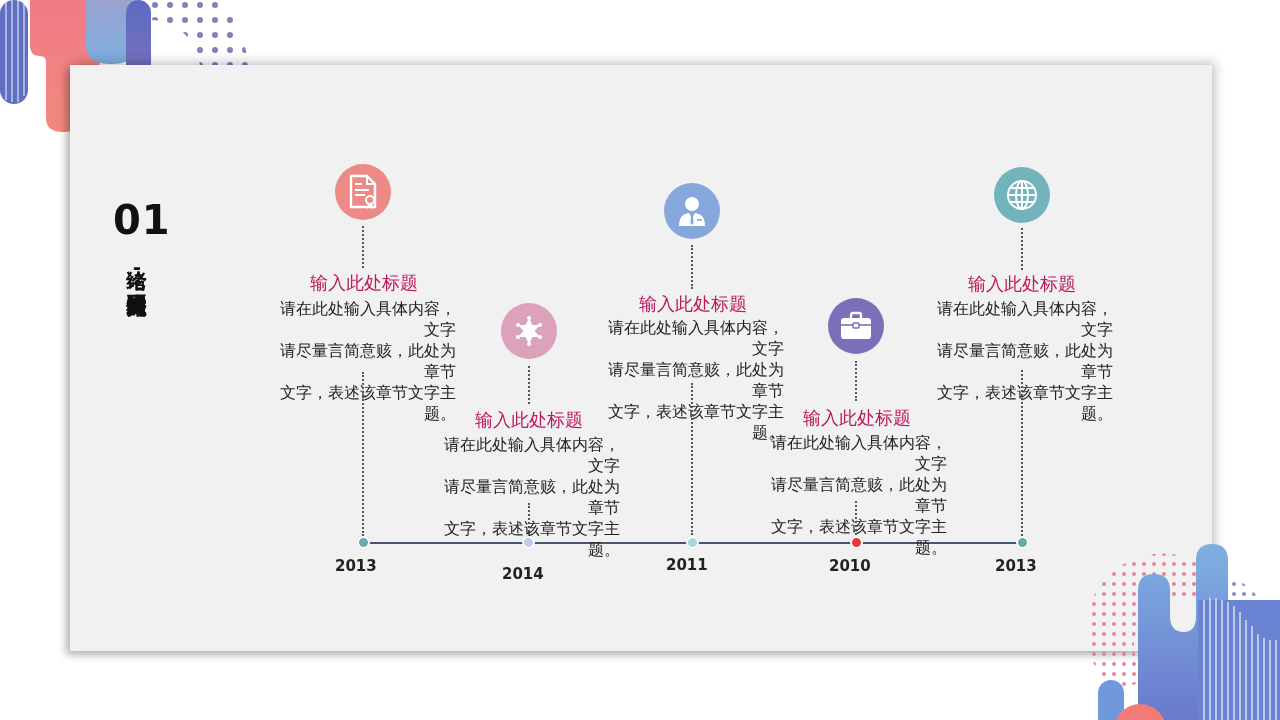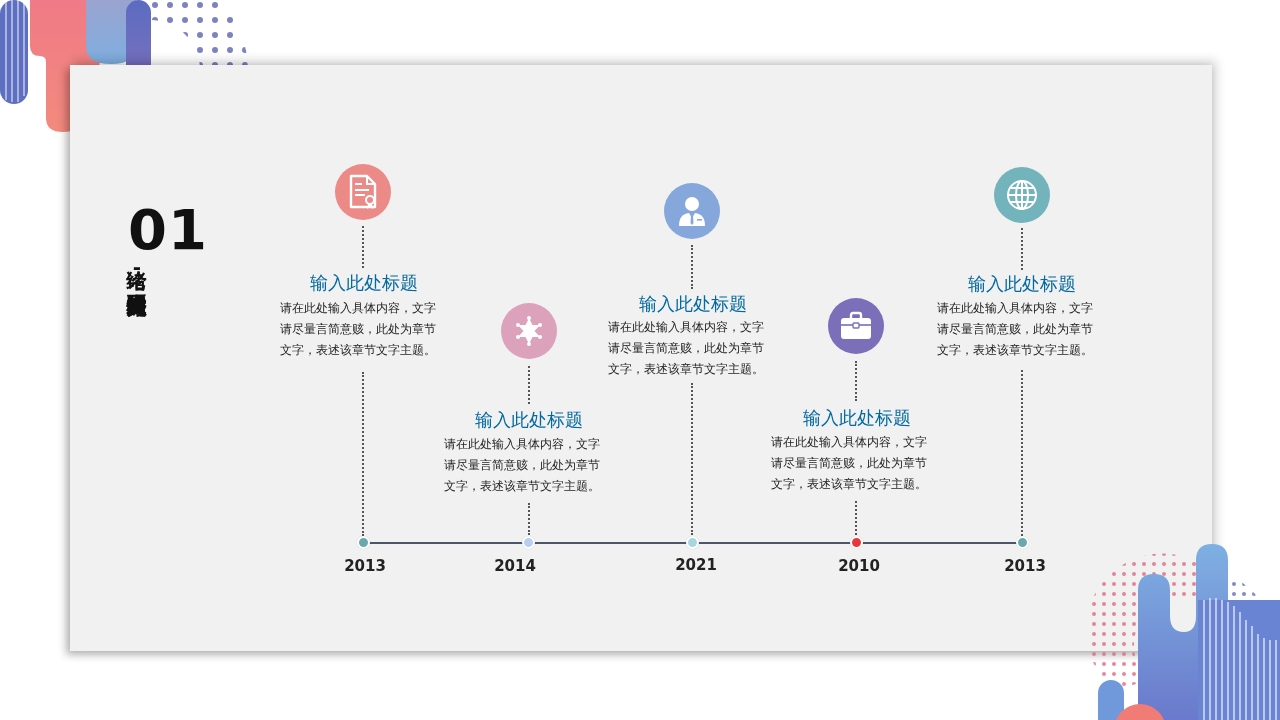--- a/index.html
+++ b/index.html
@@ -4,35 +4,35 @@
 <style>
   html, body { margin:0; padding:0; }
   body { width:1280px; height:720px; position:relative; overflow:hidden; background:#ffffff;
          font-family:"DejaVu Sans", "Liberation Sans", sans-serif; }
   .panel { position:absolute; left:70px; top:65px; width:1142px; height:586px; background:#f1f1f1;
            box-shadow: -4px 4px 8px rgba(0,0,0,0.28), 4px -4px 10px rgba(0,0,0,0.18); z-index:2; }
   .deco-tl, .deco-br { position:absolute; z-index:1; }
   .deco-tl { left:0; top:0; width:250px; height:180px; }
   .deco-br { right:0; bottom:0; width:190px; height:190px; z-index:3; }
 
-  .section-num { position:absolute; left:128px; top:197px; font-size:56px; font-weight:bold; color:#111;
+  .section-num { position:absolute; left:113px; top:197px; font-size:40px; font-weight:bold; color:#111;
                  font-family:"DejaVu Sans", sans-serif; z-index:4; letter-spacing:1px; }
   .section-title { position:absolute; left:127px; top:255px; width:24px; z-index:4; font-size:20px; font-weight:bold;
                    color:#111; line-height:28px; text-align:center; writing-mode:vertical-rl; text-orientation:upright; }
 
   .timeline-line { position:absolute; top:542px; left:363px; width:660px; height:2px; background:#4a566b; z-index:4; }
   .dot { position:absolute; width:9px; height:9px; border-radius:50%; border:2px solid #fff; z-index:5; top:536px;
          box-shadow:0 0 1px rgba(0,0,0,.2); }
-  .year { position:absolute; top:557px; font-size:15px; font-weight:bold; color:#222; z-index:4; width:60px; text-align:center; }
+  .year { position:absolute; top:557px; font-size:15px; font-weight:bold; color:#222; z-index:4; width:60px; }
 
   .icon-circle { position:absolute; width:56px; height:56px; border-radius:50%; z-index:4;
                  display:flex; align-items:center; justify-content:center; }
   .vdots { position:absolute; width:0; border-left:2px dotted #555; z-index:4; }
-  .item-title { position:absolute; font-size:18px; color:#0369a1; z-index:4; width:200px; text-align:center; font-weight:300; }
-  .item-body { position:absolute; font-size:12px; color:#222; line-height:21px; z-index:4; width:176px; }
+  .item-title { position:absolute; font-size:18px; color:#be185d; z-index:4; width:200px; text-align:center; font-weight:300; }
+  .item-body { position:absolute; font-size:16px; color:#222; line-height:21px; z-index:4; width:176px;text-align:right; }
 </style>
 </head>
 <body>
 
 <svg class="deco-tl" viewBox="0 0 250 180">
   <defs>
     <linearGradient id="gCoral" x1="0" y1="0" x2="0" y2="1">
         <stop offset="0" stop-color="#f07a86"></stop>
         <stop offset="1" stop-color="#f28a7d"></stop>
       </linearGradient>
@@ -140,40 +140,40 @@
 </div>
 <div class="vdots" style="left:528px;top:366px;height:38px;"></div>
 <div class="item-title" style="left:429px;top:408px;">输入此处标题</div>
 <div class="item-body" style="left:444px;top:434px;">
   <div>请在此处输入具体内容，文字</div>
   <div>请尽量言简意赅，此处为章节</div>
   <div>文字，表述该章节文字主题。</div>
 </div>
 <div class="vdots" style="left:528px;top:503px;height:32px;"></div>
 <div class="dot" style="left:522px;background:#b9cdf0;"></div>
-<div class="year" style="left:485px;">2014</div>
+<div class="year" style="left:502px;margin-top:8px;">2014</div>
 
 <div class="icon-circle" style="left:664px;top:183px;background:#86a7dc;">
   <svg width="34" height="34" viewBox="0 0 34 34">
       <circle cx="17" cy="10" r="7" fill="#fff"></circle>
       <path d="M4 32 Q4 20 14 19 L17 24 L20 19 Q30 20 30 32 Z" fill="#fff"></path>
       <path d="M16 21 L18 21 L18.5 29 L17 31 L15.5 29 Z" fill="#86a7dc"></path>
       <rect x="22" y="25" width="5" height="1.6" fill="#86a7dc"></rect>
     </svg>
 </div>
 <div class="vdots" style="left:691px;top:245px;height:44px;"></div>
 <div class="item-title" style="left:593px;top:292px;">输入此处标题</div>
 <div class="item-body" style="left:608px;top:317px;">
   <div>请在此处输入具体内容，文字</div>
   <div>请尽量言简意赅，此处为章节</div>
   <div>文字，表述该章节文字主题。</div>
 </div>
 <div class="vdots" style="left:691px;top:383px;height:152px;"></div>
 <div class="dot" style="left:686px;background:#a9d6de;"></div>
-<div class="year" style="left:666px;top:556px;">2021</div>
+<div class="year" style="left:666px;top:556px;">2011</div>
 
 <div class="icon-circle" style="left:828px;top:298px;background:#7a6fb8;">
   <svg width="34" height="30" viewBox="0 0 34 30">
       <path d="M12 7 V4 Q12 2 14 2 H20 Q22 2 22 4 V7" fill="none" stroke="#fff" stroke-width="2.4"></path>
       <rect x="2" y="7" width="30" height="21" rx="3" fill="#fff"></rect>
       <path d="M2 14 H32" stroke="#7a6fb8" stroke-width="1.6"></path>
       <rect x="14" y="12" width="6" height="5" rx="1" fill="#fff" stroke="#7a6fb8" stroke-width="1.4"></rect>
     </svg>
 </div>
 <div class="vdots" style="left:855px;top:361px;height:40px;"></div>

